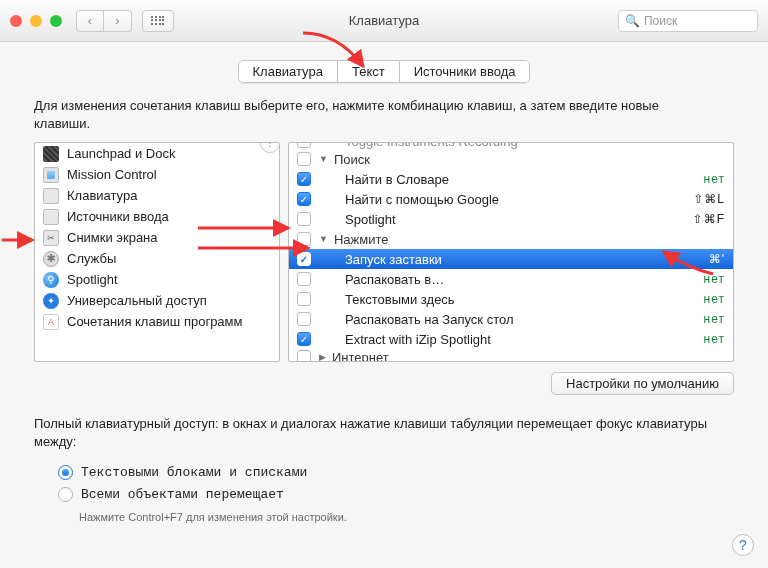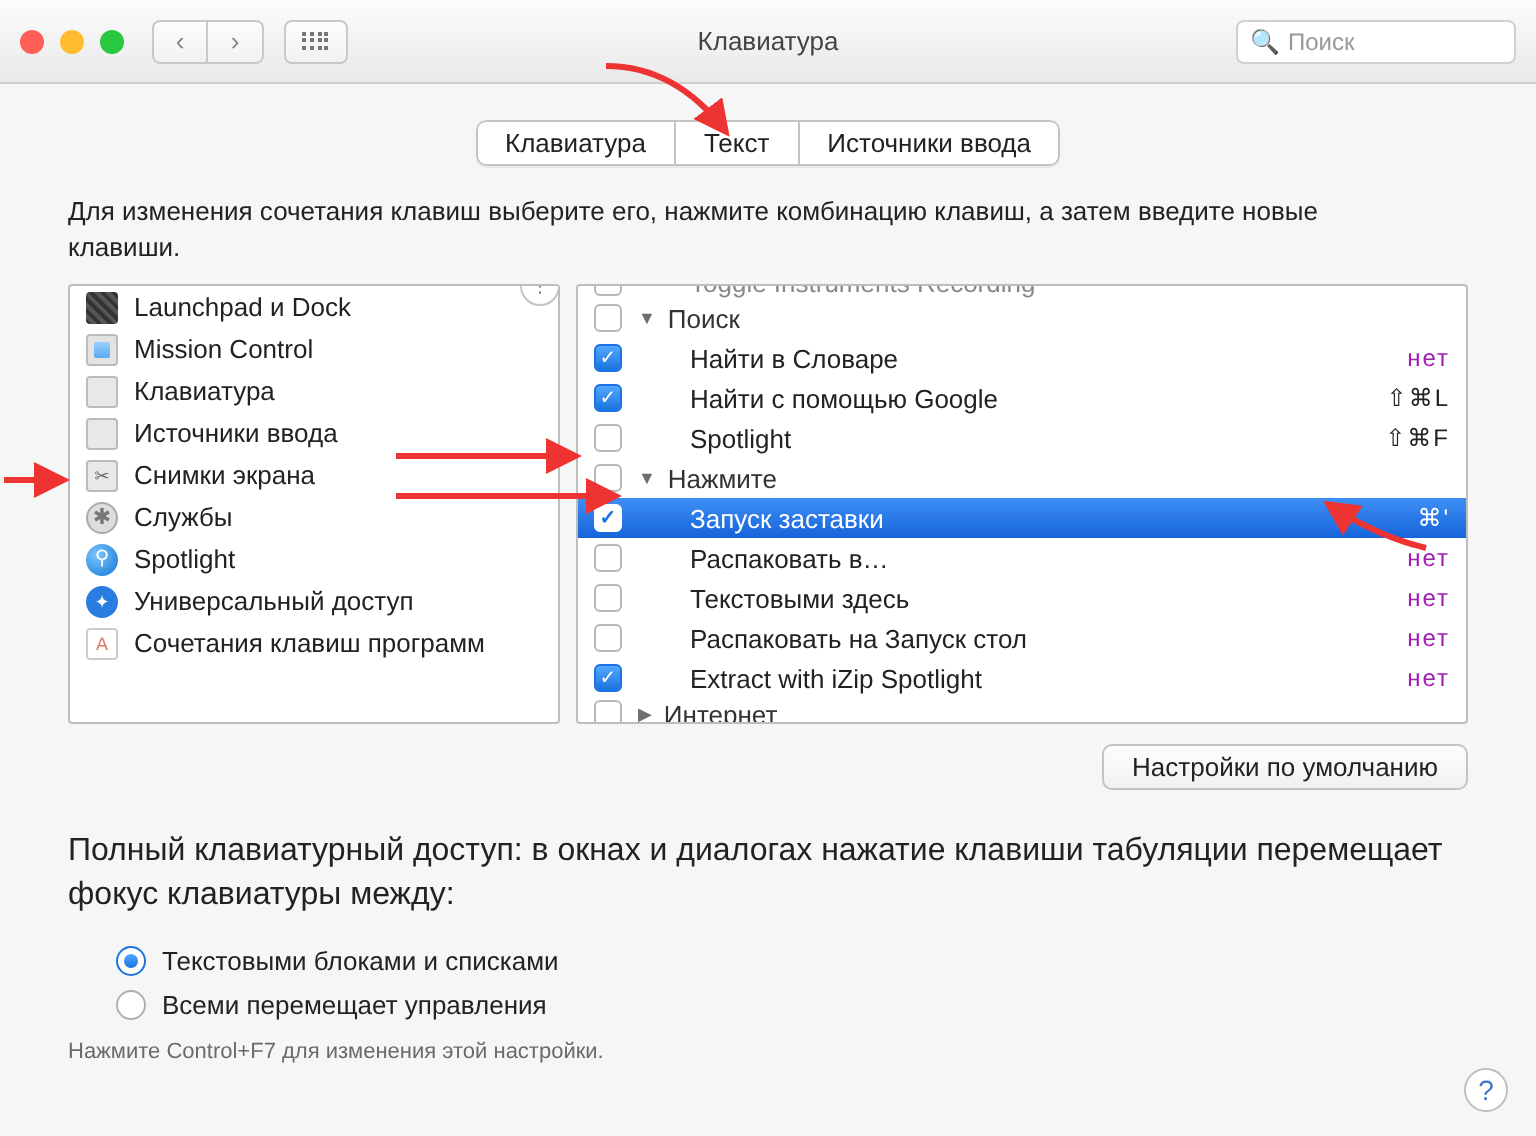--- a/index.html
+++ b/index.html
@@ -56,34 +56,34 @@
   .svrow.group .glabel { font-weight: 400; color:#333; }
   .svrow .cb { width:14px;height:14px;border:1px solid #b7b7b7;border-radius:3px;background:#fff;display:inline-flex;align-items:center;justify-content:center;flex-shrink:0;}
   .svrow .cb.on { background:linear-gradient(#52a8ff,#1a73e0); border-color:#1a73e0; color:#fff; }
   .svrow .cb.on::after { content:"✓"; font-size:10px;}
   .svrow .cb.selected-on { background:#fff;border-color:#fff;color:#1a73e0;}
   .svrow .cb.selected-on::after{content:"✓";font-size:10px;font-weight:bold;}
   .svrow.sel { background: linear-gradient(#3e8ff5,#1664da); color:#fff; }
   .svrow .indent1 { width: 22px; flex-shrink:0; }
   .svrow .itemlabel { flex:1; white-space:nowrap; overflow:hidden; text-overflow:ellipsis; }
   .svrow .short { font-size:12px; letter-spacing:1px; }
-  .svrow .short.dim { color:#a21caf; }
+  .svrow .short.dim { color:#15803d; }
   .svrow.sel .short { color:#fff; }
   .discl { position:absolute; right:-1px; top:-10px; width:20px;height:20px;background:#fff;border:1px solid #c3c3c3;border-radius:10px;display:flex;align-items:center;justify-content:center;font-size:9px;color:#777;}
   
   .defaults-row { display:flex; justify-content:flex-end; padding: 10px 34px 0 0; }
   .macbtn { padding: 3px 14px; font-size:13px; background: linear-gradient(#fdfdfd,#f1f1f1); border:1px solid #c3c3c3; border-radius:5px; cursor:default; }
   
-  .kbaccess { padding: 20px 34px 6px 34px; font-size:16px; line-height:1.4; }
+  .kbaccess { padding: 20px 34px 6px 34px; font-size:13px; line-height:1.4; }
   .radios { padding: 4px 0 0 58px; }
-  .radrow { display:flex; align-items:center; gap:8px; height:22px; font-size:13px; }
+  .radrow { display:flex; align-items:center; gap:8px; height:22px; font-size:13px;font-family:Liberation Mono, monospace; }
   .rad { width:15px;height:15px;border-radius:50%;border:1px solid #b0b0b0;background:#fff;display:inline-flex;align-items:center;justify-content:center;}
   .rad.on { border-color:#1a73e0; }
   .rad.on::after{content:"";width:7px;height:7px;border-radius:50%;background:linear-gradient(#52a8ff,#1a73e0);}
-  .hint { padding: 6px 0 0 34px; font-size:11px; color:#6a6a6a; }
+  .hint { padding: 6px 0 0 34px; font-size:11px; color:#6a6a6a;margin-left:45px; }
   .help { position:absolute; right:14px; bottom:12px; width:22px;height:22px;border-radius:50%;border:1px solid #bfbfbf;background:#fff;display:flex;align-items:center;justify-content:center;color:#3c78c5;font-size:14px;}
   
   .arrow { position:absolute; pointer-events:none; }
   .arrow svg { overflow:visible; }
 </style>
 </head>
 <body>
 
 <div class="window">
 
@@ -251,21 +251,21 @@
   </div>
 
   <div class="kbaccess">Полный клавиатурный доступ: в окнах и диалогах нажатие клавиши табуляции перемещает фокус клавиатуры между:</div>
   <div class="radios">
     <div class="radrow">
       <span class="rad on"></span>
       <span>Текстовыми блоками и списками</span>
     </div>
     <div class="radrow">
       <span class="rad"></span>
-      <span>Всеми перемещает управления</span>
+      <span>Всеми объектами перемещает</span>
     </div>
   </div>
   <div class="hint">Нажмите Control+F7 для изменения этой настройки.</div>
 
   <div class="help">?</div>
 
   <div class="arrow" style="left:298px;top:28px;">
     <svg width="80" height="44">
         <defs>
           <marker id="ah1" markerWidth="6" markerHeight="6" refX="5" refY="3" orient="auto">

